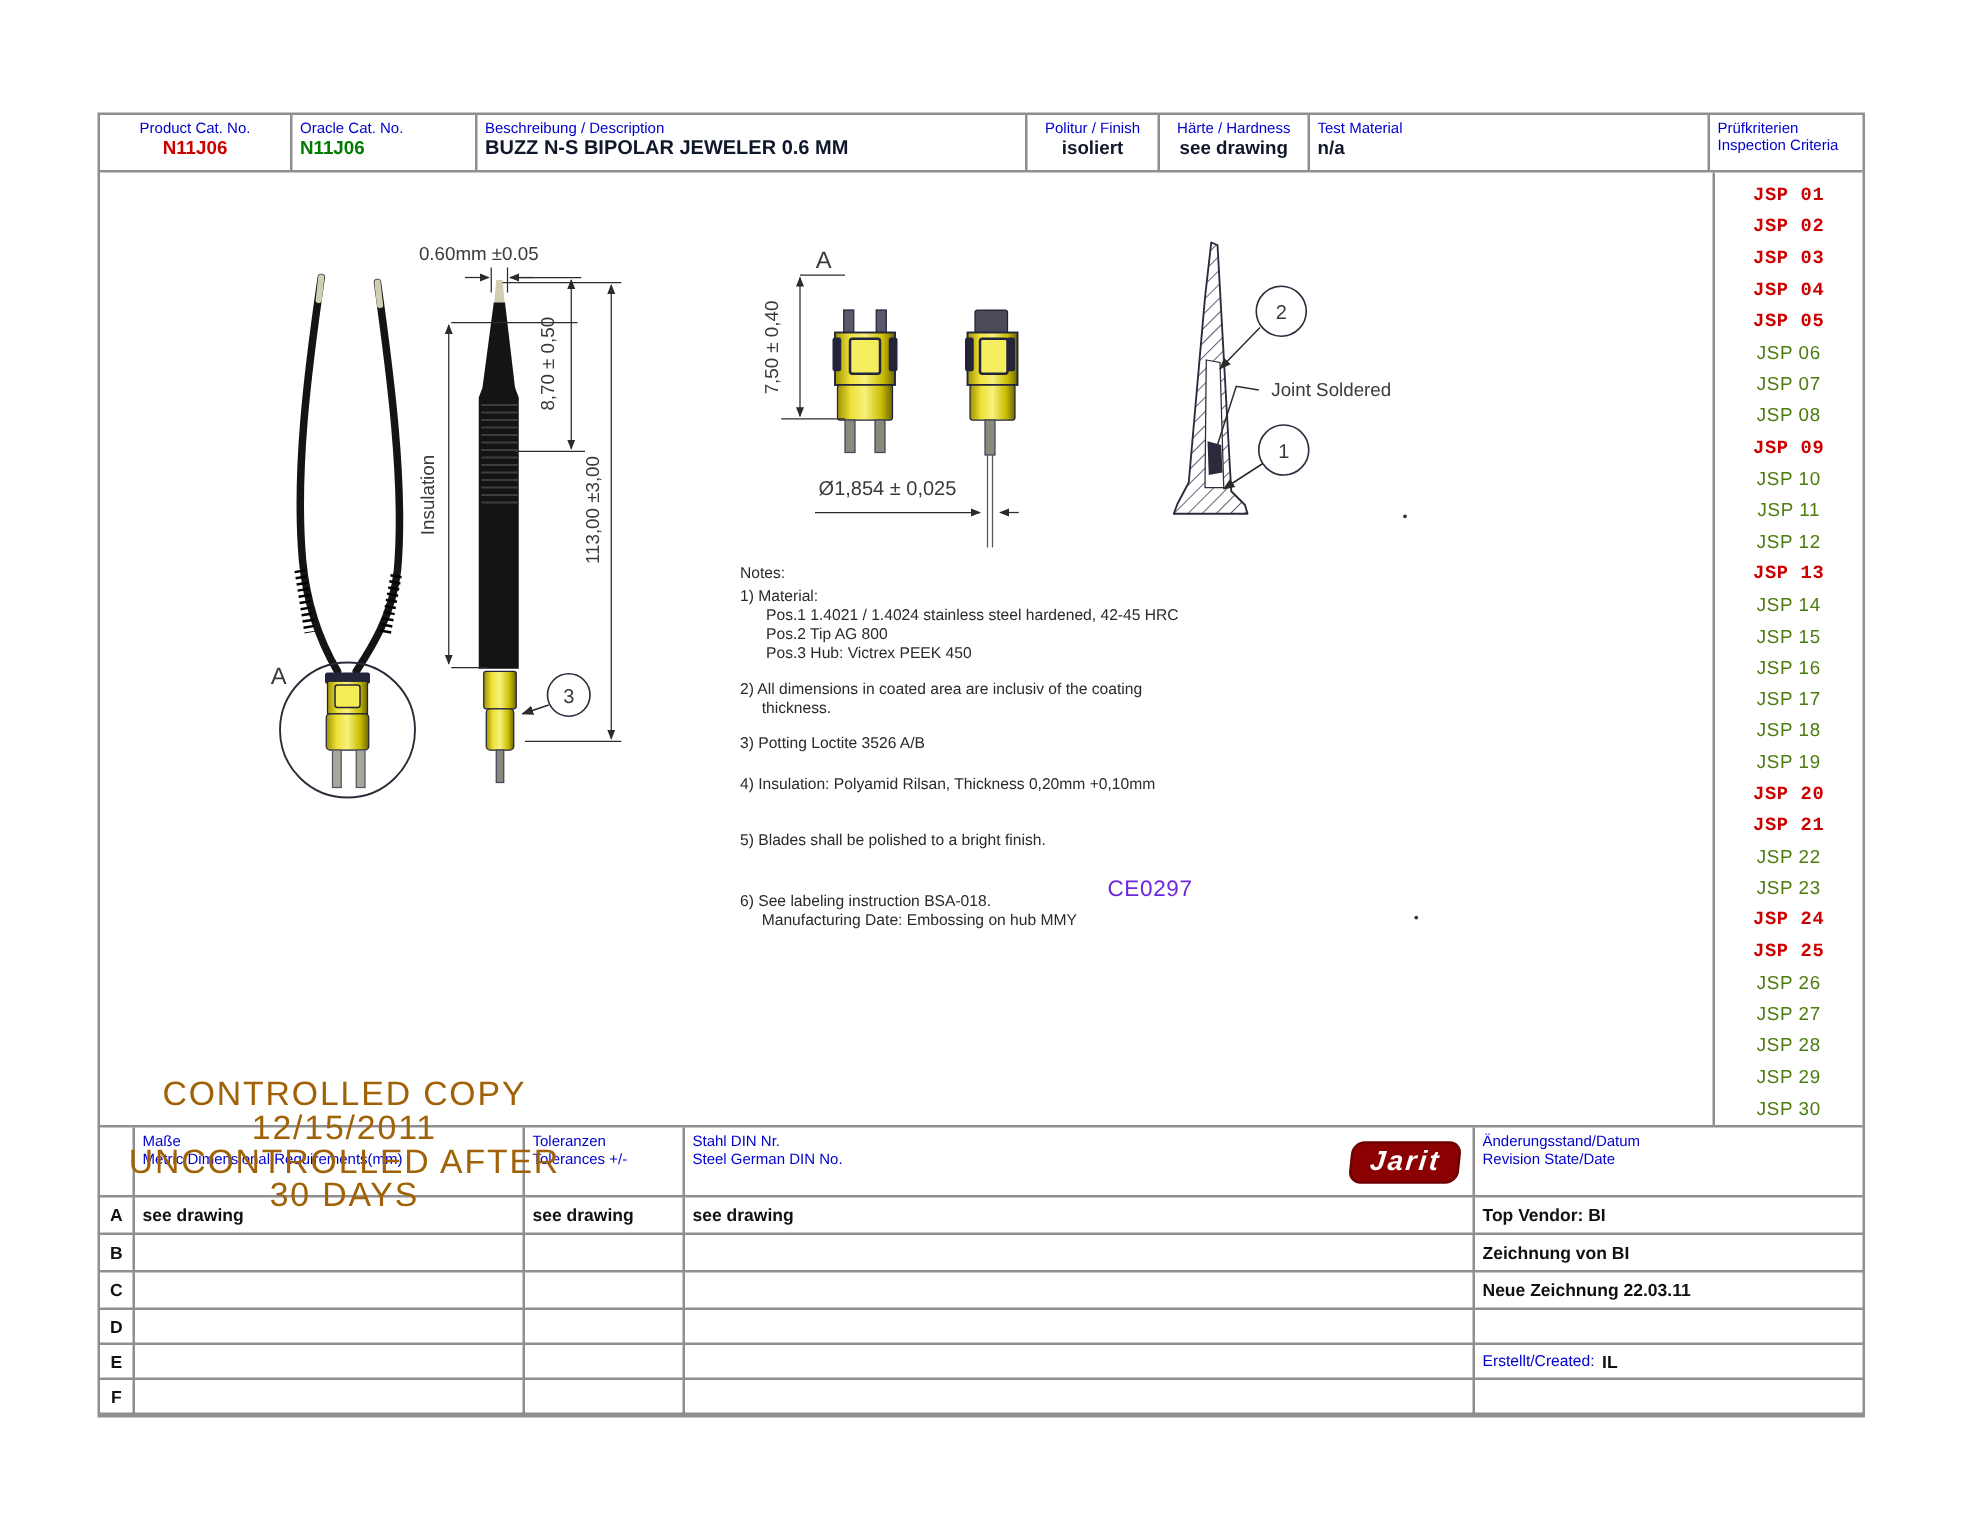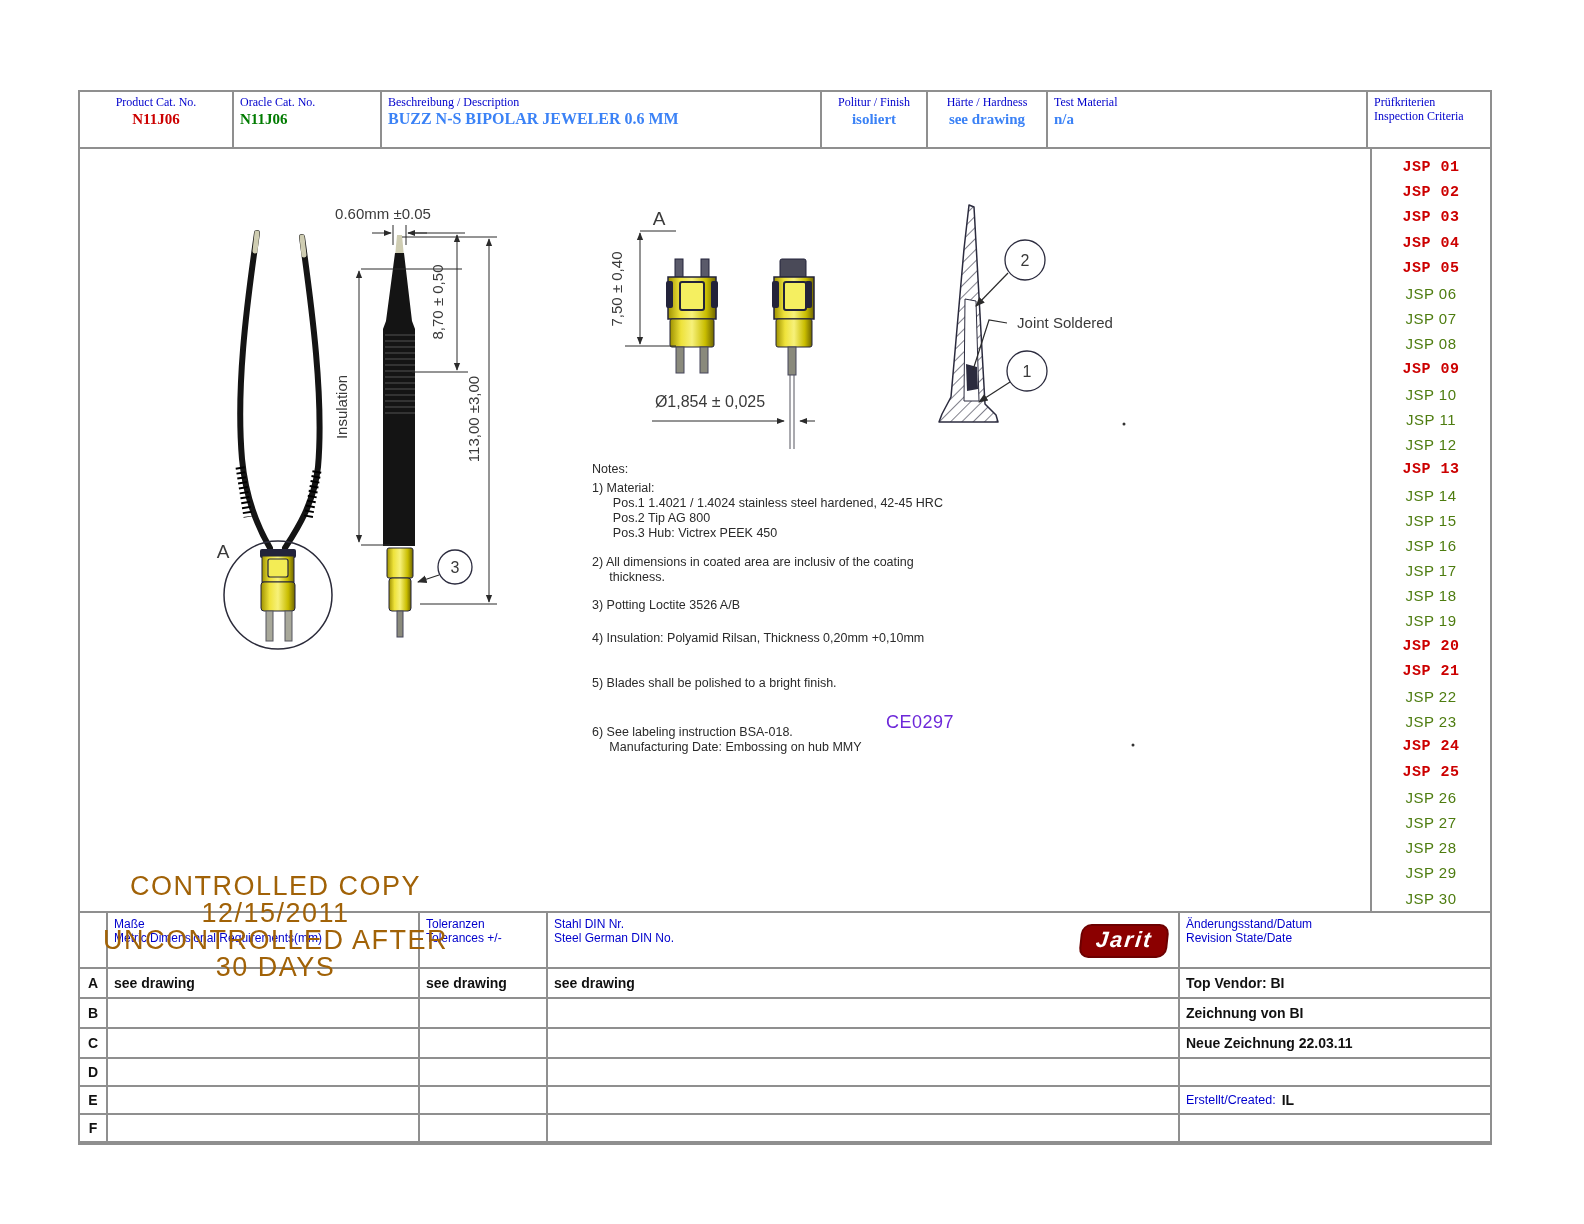--- a/index.html
+++ b/index.html
@@ -1,24 +1,24 @@
 <!DOCTYPE html>
 <html><head>
 <meta charset="utf-8">
 <style>
   * { margin:0; padding:0; box-sizing:border-box; }
   html,body { width:1584px; height:1224px; background:#ffffff; font-family:"Liberation Sans", sans-serif; }
   .doc { position:absolute; left:78px; top:90px; width:1414px; border:2px solid #8f8f8f; background:#fff; }
 
   
-  .toprow { display:flex; height:57px; border-bottom:2px solid #8f8f8f;font-family:Liberation Serif, serif; }
+  .toprow { display:flex; height:46px; border-bottom:2px solid #8f8f8f; }
   .tcell { border-right:2px solid #8f8f8f; padding:3px 6px 2px 6px; overflow:hidden; }
   .tcell:last-child { border-right:none; }
   .lbl { color:#0000cc; font-size:12px; line-height:14px; }
-  .val { color:#3b82f6; font-size:15px; font-weight:bold; line-height:20px; }
+  .val { color:#0f172a; font-size:15px; font-weight:bold; line-height:20px; }
   .c1 { width:154px; text-align:center; }
   .c2 { width:148px; text-align:left; }
   .c3 { width:440px; } .c3 .val{ font-size:16px; }
   .c4 { width:106px; text-align:center; }
   .c5 { width:120px; text-align:center; }
   .c6 { width:320px; }
   .c7 { width:122px; }
   .red { color:#cc0000; } .green { color:#007b00; }
 
   

